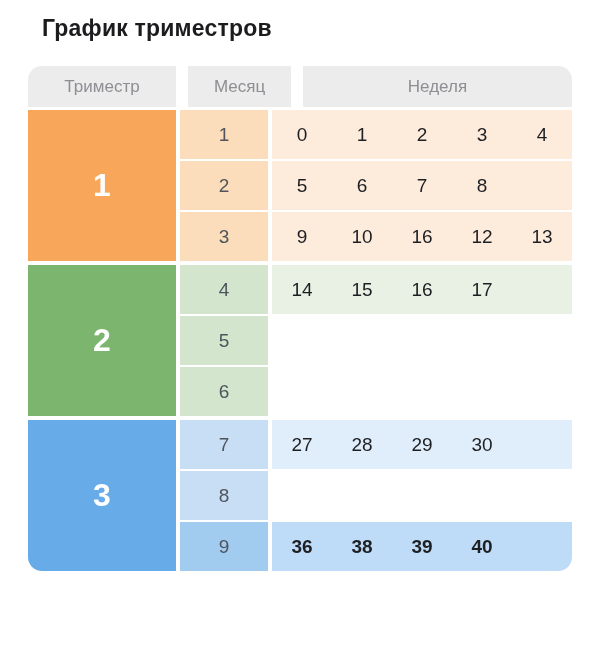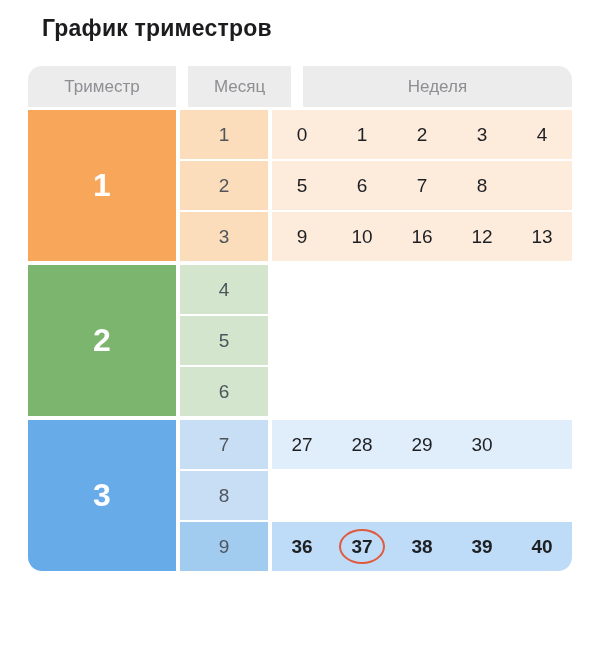--- a/index.html
+++ b/index.html
@@ -122,20 +122,27 @@
           </div>
         </div>
       </div>
     </div>
 
     <div class="group g2">
       <div class="tri-cell">2</div>
       <div class="rows">
         <div class="row">
           <div class="mon-cell">4</div>
+          <div class="week-strip">
+            <span class="wk">14</span>
+            <span class="wk">15</span>
+            <span class="wk">16</span>
+            <span class="wk">17</span>
+            <span class="wk"></span>
+          </div>
         </div>
         <div class="row">
           <div class="mon-cell">5</div>
         </div>
         <div class="row">
           <div class="mon-cell">6</div>
         </div>
       </div>
     </div>
 
@@ -152,23 +159,20 @@
             <span class="wk"></span>
           </div>
         </div>
         <div class="row">
           <div class="mon-cell">8</div>
         </div>
         <div class="row hl">
           <div class="mon-cell">9</div>
           <div class="week-strip">
             <span class="wk">36</span>
-            <span class="wk">
-                <span class="circled">37</span>
-              </span>
             <span class="wk">38</span>
             <span class="wk">39</span>
             <span class="wk">40</span>
           </div>
         </div>
       </div>
     </div>
 
   </div>
 

